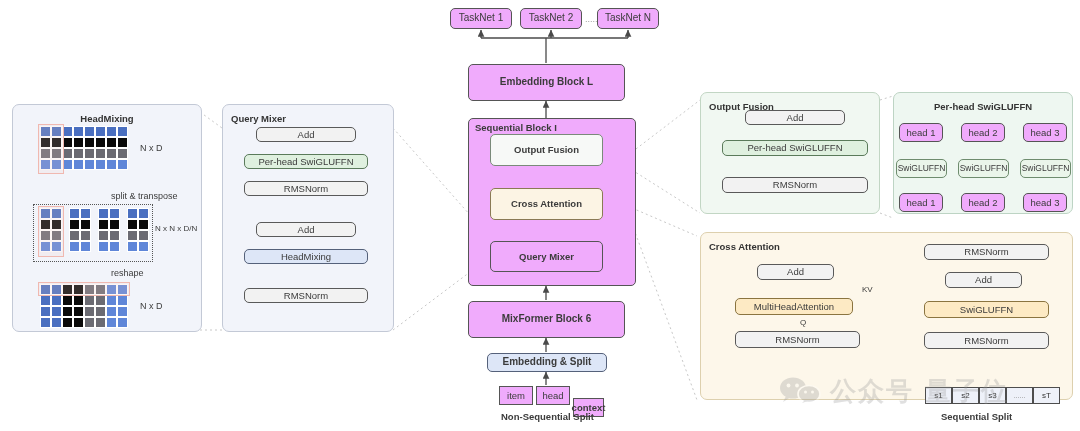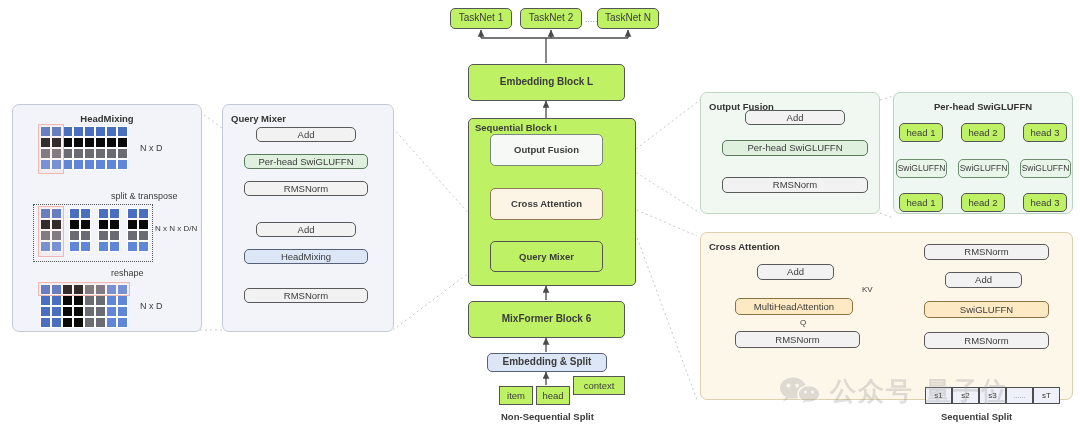--- a/index.html
+++ b/index.html
@@ -13,21 +13,21 @@
         border-radius:5px;background:#f4f4f4;display:flex;align-items:center;
         justify-content:center;font-size:9.5px;color:#3b3b3b;text-align:center;
         line-height:1.05;}
   .node.lg{font-size:10px;font-weight:bold;}
   .gray{background:#f2f2f2;border-color:#595959;}
   .green{background:#dff0df;border-color:#5a7a5a;}
   .greenlite{background:#eaf5ea;border-color:#6e8c6e;}
   .blue{background:#dde6f7;border-color:#55617a;}
   .yellow{background:#fdeac4;border-color:#8a7440;}
   .yellowlite{background:#fcf4e4;border-color:#8a7a55;}
-  .white{background:#bef264;border-color:#555;}
+  .white{background:#f0abfc;border-color:#555;}
   .offwhite{background:#f7f9f7;border-color:#7a8a7a;}
 
   
   .panel{position:absolute;box-sizing:border-box;border:1px solid #b9c0cc;
          border-radius:7px;}
   .panel-blue{background:#f2f4fa;border-color:#c3c9d6;}
   .panel-green{background:#f1f8f2;border-color:#c2d6c4;}
   .panel-green2{background:#eef7f1;border-color:#bdd4c4;}
   .panel-yellow{background:#fdf7ea;border-color:#ddd0ae;}
   .panel-title{position:absolute;font-size:9.5px;font-weight:bold;color:#333;}
@@ -331,21 +331,21 @@
 <div class="node offwhite" style="left:490px;top:134px;width:113px;height:32px;font-weight:bold;font-size:9.5px;">Output Fusion</div>
 <div class="node yellowlite" style="left:490px;top:188px;width:113px;height:32px;font-weight:bold;font-size:9.5px;">Cross Attention</div>
 <div class="node white" style="left:490px;top:241px;width:113px;height:31px;font-weight:bold;font-size:9.5px;">Query Mixer</div>
 
 <div class="node white lg" style="left:468px;top:301px;width:157px;height:37px;">MixFormer Block 6</div>
 
 <div class="node blue lg" style="left:487px;top:353px;width:120px;height:19px;">Embedding &amp; Split</div>
 
 <div class="node white" style="left:499px;top:386px;width:34px;height:19px;border-radius:0;">item</div>
 <div class="node white" style="left:536px;top:386px;width:34px;height:19px;border-radius:0;">head</div>
-<div class="node white" style="left:573px;top:376px;width:52px;height:19px;border-radius:0;">context</div>
+<div class="node white" style="left:573px;top:398px;width:31px;height:19px;border-radius:0;font-weight:bold;">context</div>
 <div class="lbl b" style="left:501px;top:411px;">Non-Sequential Split</div>
 
 <div class="panel panel-green" style="left:700px;top:92px;width:180px;height:122px;">
   <div class="panel-title" style="left:8px;top:8px;">Output Fusion</div>
 </div>
 <div class="node gray" style="left:745px;top:110px;width:100px;height:15px;">Add</div>
 <div class="node green" style="left:722px;top:140px;width:146px;height:16px;">Per-head SwiGLUFFN</div>
 <div class="node gray" style="left:722px;top:177px;width:146px;height:16px;">RMSNorm</div>
 
 <div class="panel panel-green2" style="left:893px;top:92px;width:180px;height:122px;">

